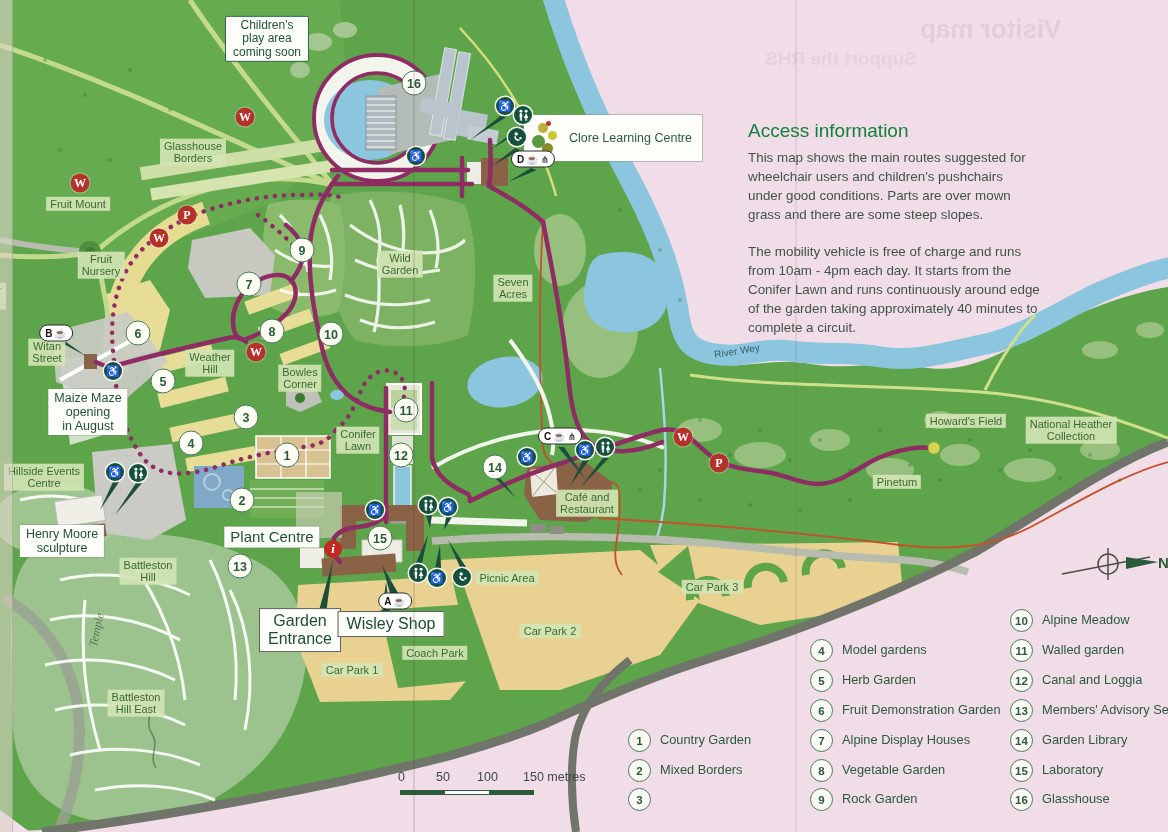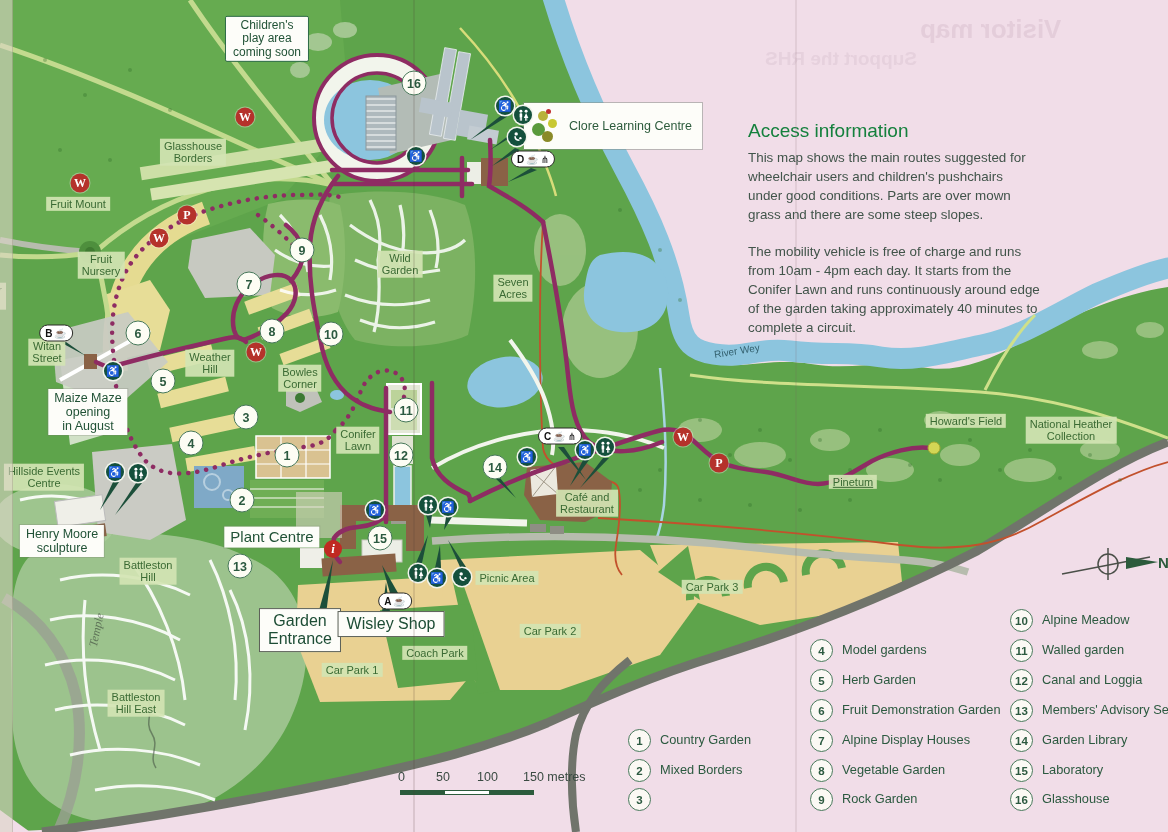--- a/index.html
+++ b/index.html
@@ -378,25 +378,25 @@
       <div class="lbl area" style="left: 148px; top: 571px;"><span>Battleston</span><br><span>Hill</span></div>
       <div class="lbl area" style="left: 136px; top: 703px;"><span>Battleston</span><br><span>Hill East</span></div>
       <div class="lbl wbox" style="left: 300px; top: 630px;"><span>Garden</span><br><span>Entrance</span></div>
       <div class="lbl wbox" style="left: 391px; top: 624px; text-align: right;"><span>Wisley Shop</span></div>
       <div class="lbl area" style="left: 352px; top: 670px;"><span>Car Park 1</span></div>
       <div class="lbl area" style="left: 435px; top: 653px;"><span>Coach Park</span></div>
       <div class="lbl area" style="left: 550px; top: 631px;"><span>Car Park 2</span></div>
       <div class="lbl area" style="left: 507px; top: 578px;"><span>Picnic Area</span></div>
       <div class="lbl area" style="left: 712px; top: 587px;"><span>Car Park 3</span></div>
       <div class="lbl area" style="left: 587px; top: 503px;"><span>Café and</span><br><span>Restaurant</span></div>
-      <div class="lbl area" style="left: 853px; top: 482px; text-decoration: underline;"><span>Pinetum</span></div>
+      <div class="lbl area" style="left: 897px; top: 482px;"><span>Pinetum</span></div>
       <div class="lbl area" style="left: 966px; top: 421px;"><span>Howard's Field</span></div>
       <div class="lbl area" style="left: 1071px; top: 430px;"><span>National Heather</span><br><span>Collection</span></div>
       <div class="lbl plain" style="left: 737px; top: 351px; transform: translate(-50%, -50%) rotate(-9deg);"><span>River Wey</span></div>
-      <div class="lbl clore" style="left: 613px; top: 126px;">
+      <div class="lbl clore" style="left: 613px; top: 138px;">
         <span class="dots">
           <i style="left: 6px; top: 2px; width: 10px; height: 10px; background: rgb(184, 178, 58);"></i>
           <i style="left: 0px; top: 14px; width: 13px; height: 13px; background: rgb(90, 154, 60);"></i>
           <i style="left: 16px; top: 10px; width: 9px; height: 9px; background: rgb(200, 200, 50);"></i>
           <i style="left: 10px; top: 22px; width: 11px; height: 11px; background: rgb(138, 138, 40);"></i>
           <i style="left: 14px; top: 0px; width: 5px; height: 5px; background: rgb(192, 48, 48);"></i>
         </span>
         <span>Clore Learning Centre</span>
       </div>
       <div class="lbl hand" style="left: 97px; top: 630px; transform: translate(-50%, -50%) rotate(-78deg);"><span>Temple</span></div>

